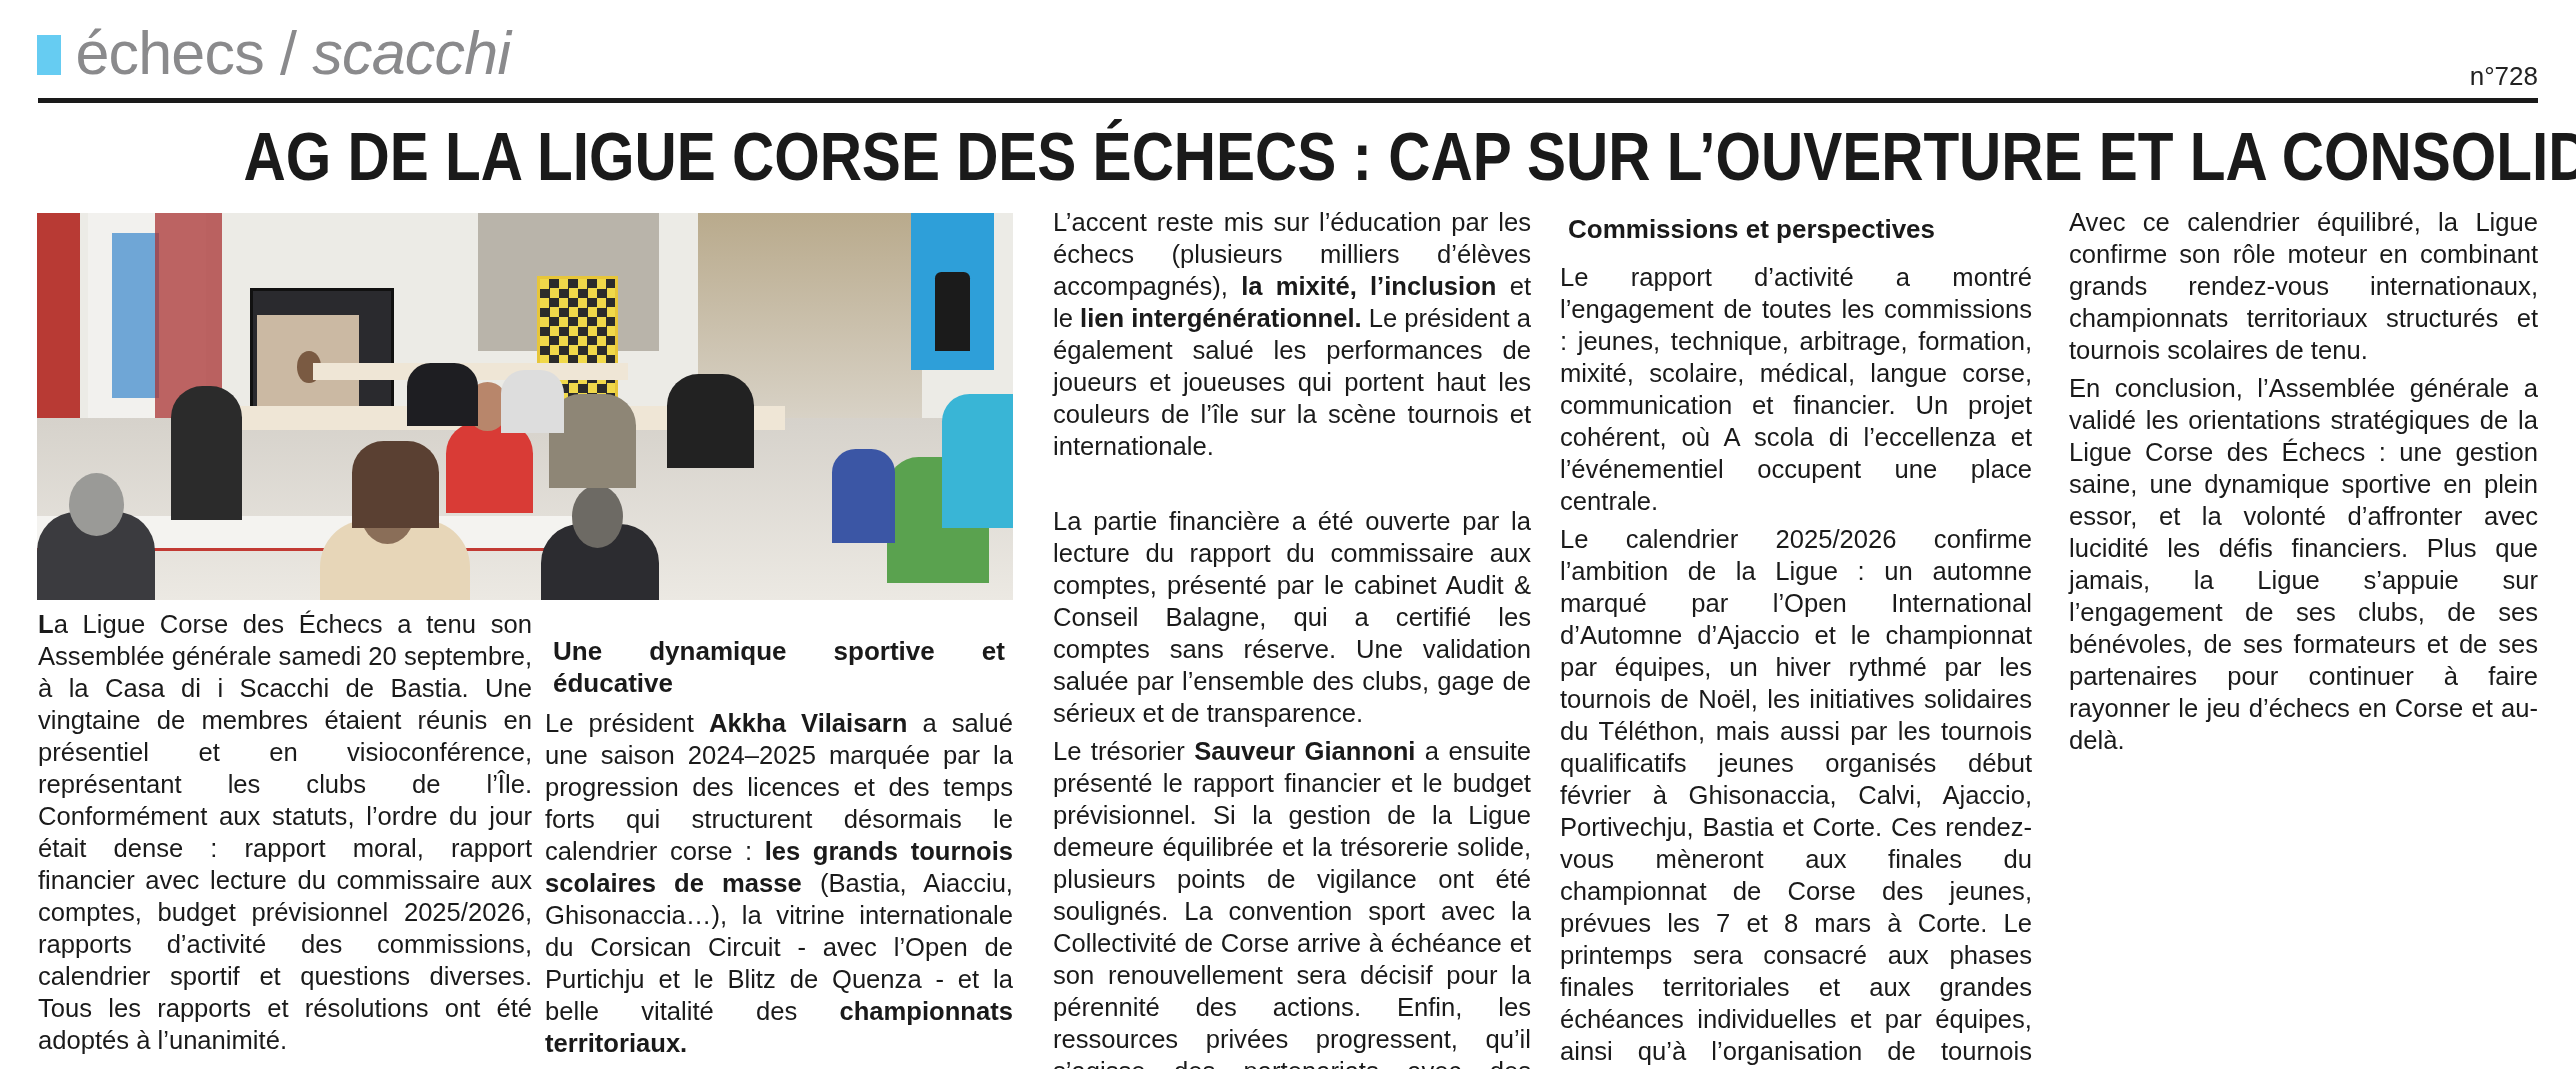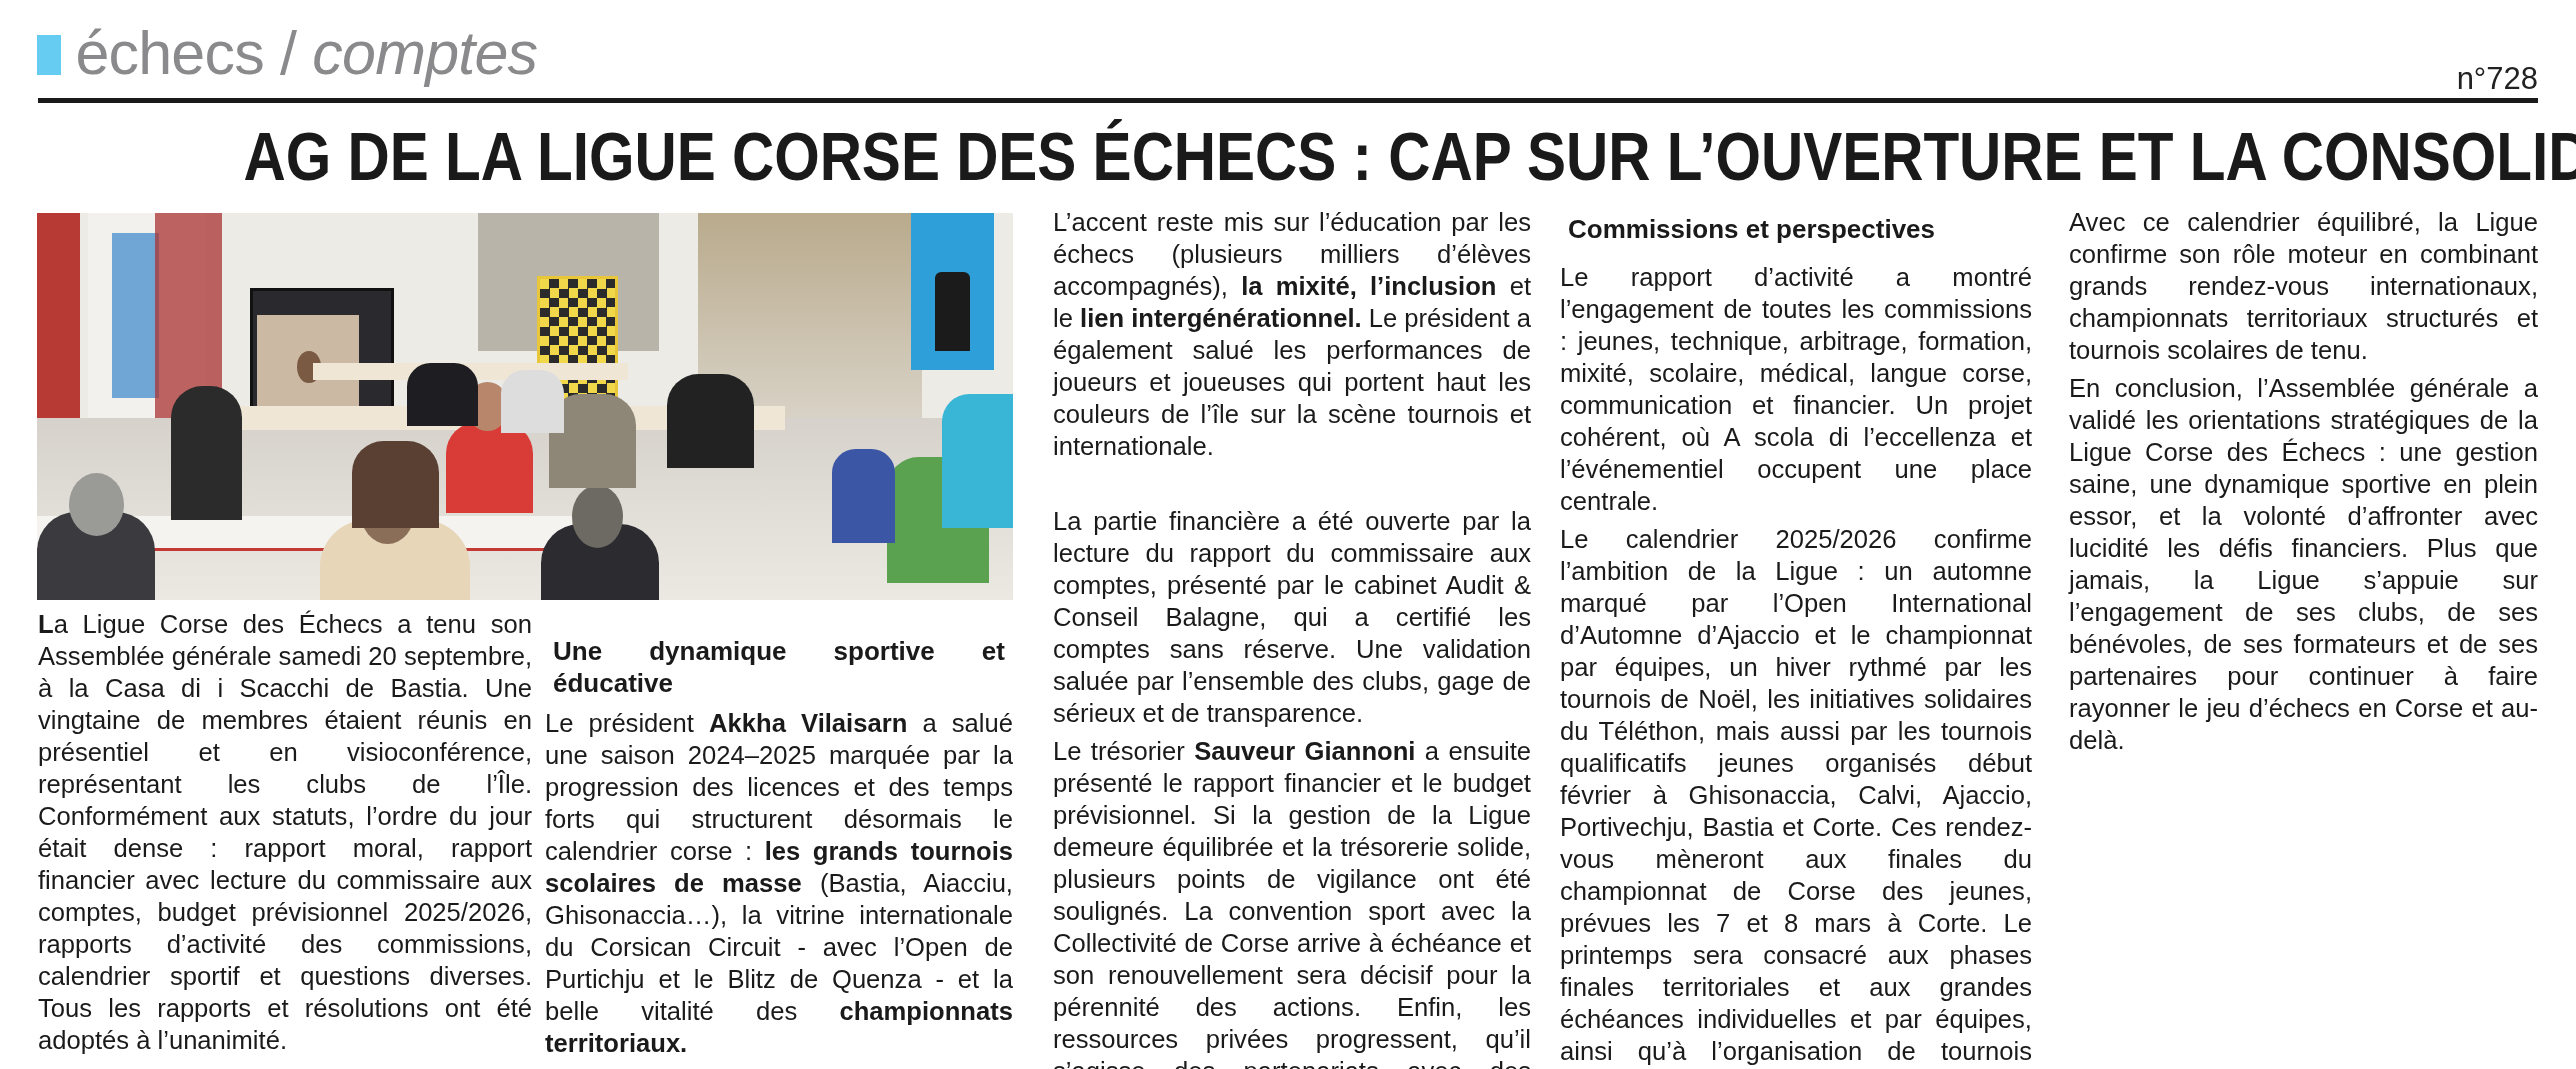--- a/index.html
+++ b/index.html
@@ -2,21 +2,21 @@
 <html style="font-size:12.6px"><head>
 <meta charset="utf-8">
 <style>
   html, body { margin:0; padding:0; background:#ffffff; }
   body { width:2576px; height:1070px; position:relative; overflow:hidden;
          font-family:"Liberation Sans", sans-serif; color:#1a1a1a; }
   .rubric { position:absolute; left:37px; top:22px; height:63px; display:flex; align-items:center; }
   .rubric .sq { width:24.4px; height:40px; background:#66ccf2; margin-right:14px; margin-top:3.1px; }
   .rubric .lbl { font-size:61px; color:#8a8a8c; letter-spacing:-0.8px; line-height:63px; }
   .rubric .lbl .it { font-style:italic; }
-  .issue { position:absolute; right:38px; top:61px; font-size:31px; color:#222; }
+  .issue { position:absolute; right:38px; top:61px; font-size:26px; color:#222; }
   .rule { position:absolute; left:38px; right:38px; top:98px; height:4.7px; background:#1a1a1a; }
   .headline { position:absolute; left:38px; right:38px; top:118px; height:76px;
               font-size:68px; font-weight:bold; line-height:76px; color:#1a1a1a;
               text-align:center; white-space:nowrap; letter-spacing:0px;
               transform-origin:left top; }
   .headline span { display:inline-block; transform:scaleX(0.86); transform-origin:center; }
   .photo { position:absolute; left:37px; top:213px; width:976px; height:387px; overflow:hidden;
            background:linear-gradient(180deg,#e9e6df 0%,#dcd8cf 40%,#cfc8bb 70%,#e6e2da 100%); }
   .col { position:absolute; font-size:25.6px; line-height:32px; text-align:justify; hyphens:manual; }
   .col p { margin:0; }
@@ -32,21 +32,21 @@
   .lead:first-letter { font-weight:bold; }
   
   .ph { position:absolute; }
 </style>
 </head>
 <body>
 
 <div class="rubric">
   <div class="sq"></div>
   <div class="lbl">
-    <span>échecs</span><span> / </span><span class="it">comptes</span>
+    <span>échecs</span><span> / </span><span class="it">scacchi</span>
   </div>
 </div>
 <div class="issue">n°728</div>
 <div class="rule"></div>
 
 <div class="headline">
   <span>AG DE LA LIGUE CORSE DES ÉCHECS : CAP SUR L’OUVERTURE ET LA CONSOLIDATION</span>
 </div>
 
 <div class="photo">

